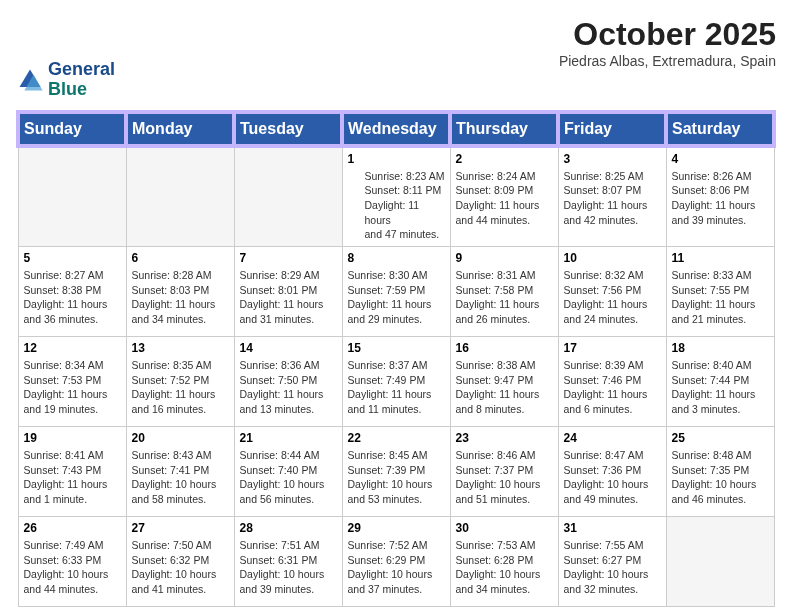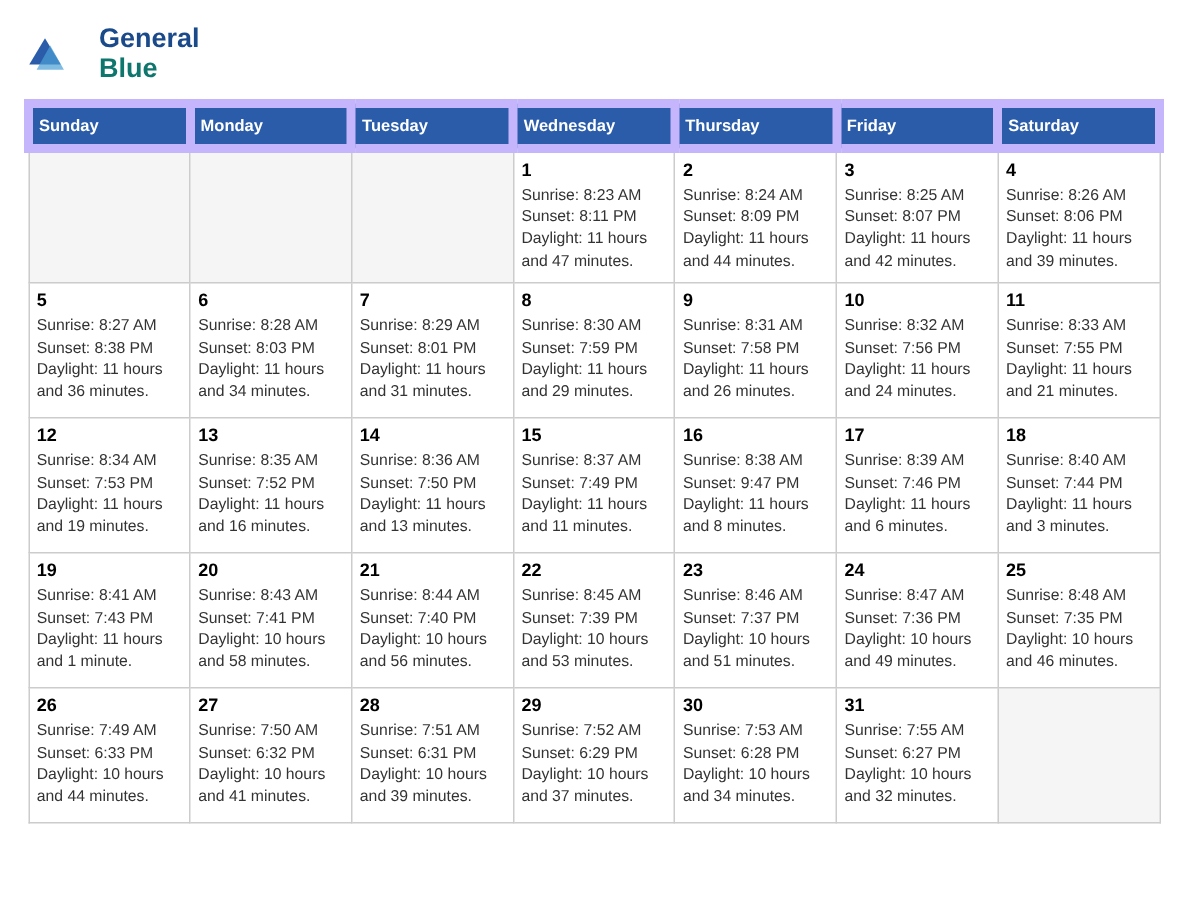--- a/index.html
+++ b/index.html
@@ -12,21 +12,22 @@
     }
     .header {
       display: flex;
       justify-content: space-between;
       align-items: flex-start;
       margin-bottom: 10px;
     }
     .logo {
       display: flex;
       align-items: center;
-      gap: 22px;
+      gap: 4px;
+      margin-top: 44px;
     }
     .logo-text {
       font-size: 18px;
       font-weight: bold;
       color: #1a4a8a;
       line-height: 1.1;
     }
     .logo-text span {
       color: #0f766e;
     }
@@ -49,22 +50,22 @@
     .calendar {
       width: 100%;
       border-collapse: collapse;
       font-size: 11px;
     }
     .calendar th {
       background: #2a5caa;
       color: #fff;
       padding: 6px 4px;
       text-align: left;
-      font-size: 11px;
-      border: 6px solid #c4b5fd;
+      font-size: 16px;
+      border: 4px solid #c4b5fd;
     }
     .calendar td {
       border: 1px solid #ccc;
       vertical-align: top;
       padding: 4px 5px;
       width: calc(100% / 7);
       min-height: 80px;
       background: #fff;
     }
     .calendar td.empty {
@@ -92,20 +93,24 @@
   <div class="logo">
     <svg class="logo-icon" viewBox="0 0 40 40">
       <polygon points="20,5 35,30 5,30" fill="#2a5caa"></polygon>
       <polygon points="25,12 38,35 12,35" fill="#4a9fd4" opacity="0.7"></polygon>
     </svg>
     <div class="logo-text">
       <div>General</div>
       <div><span>Blue</span></div>
     </div>
   </div>
+  <div class="title-block">
+    <div class="month-title">October 2025</div>
+    <div class="location">Piedras Albas, Extremadura, Spain</div>
+  </div>
 </div>
 
 <table class="calendar">
   <thead>
     <tr>
     <th>Sunday</th>
         <th>Monday</th>
         <th>Tuesday</th>
         <th>Wednesday</th>
         <th>Thursday</th>
@@ -113,21 +118,21 @@
         <th>Saturday</th>
       </tr>
   </thead>
   <tbody id="calendar-body">
   <tr class="week-row">
         <td class="empty"></td>
         <td class="empty"></td>
         <td class="empty"></td>
         <td>
           <div class="day-number">1</div>
-          <div class="day-info" style="white-space: pre-line;">Sunrise: 8:23 AM
+          <div class="day-info" style="white-space: pre-line; margin-left: 17px;">Sunrise: 8:23 AM
 Sunset: 8:11 PM
 Daylight: 11 hours
 and 47 minutes.</div>
         </td>
         <td>
           <div class="day-number">2</div>
           <div class="day-info" style="white-space: pre-line;">Sunrise: 8:24 AM
 Sunset: 8:09 PM
 Daylight: 11 hours
 and 44 minutes.</div>

